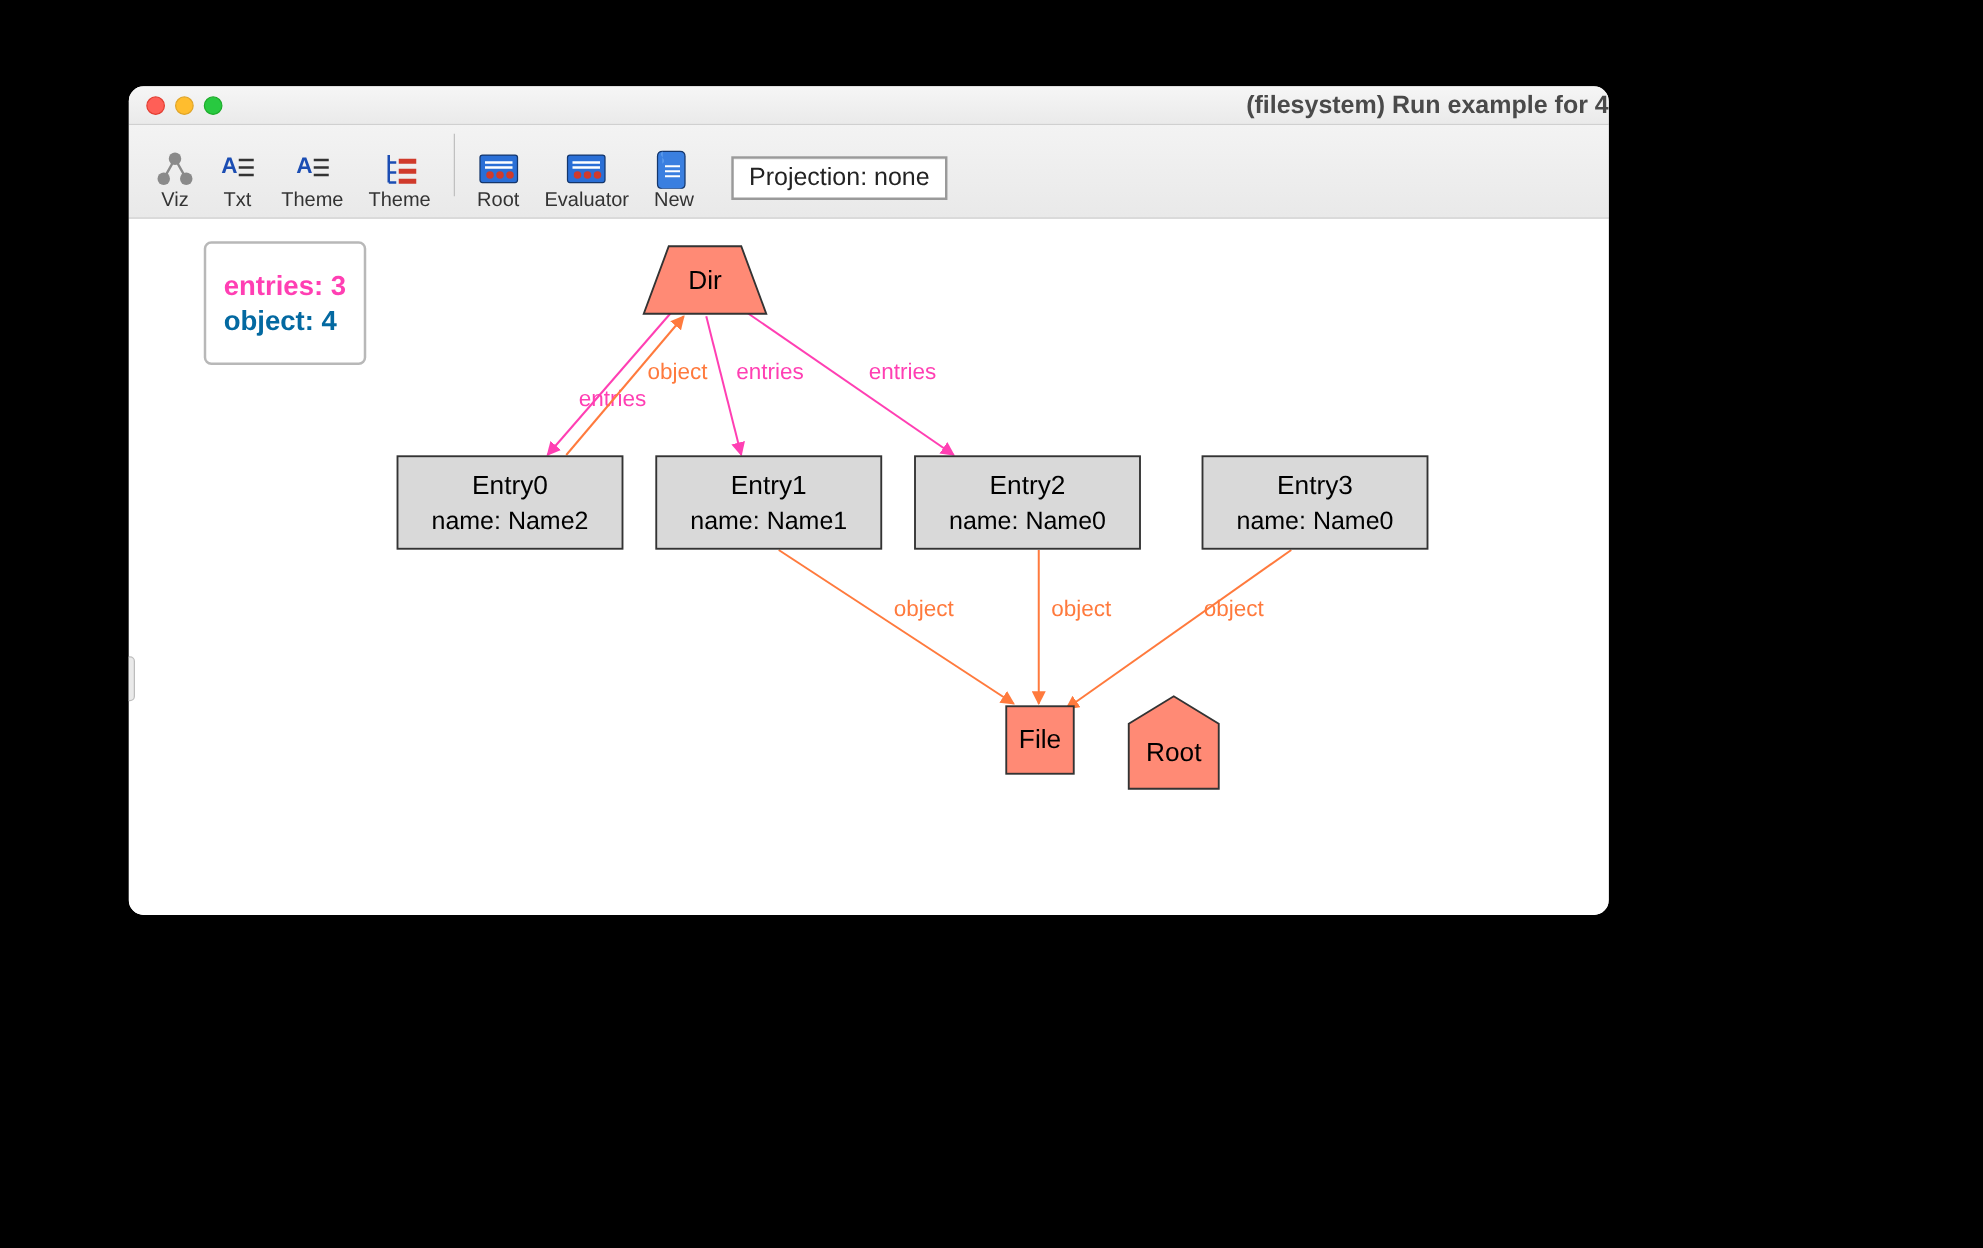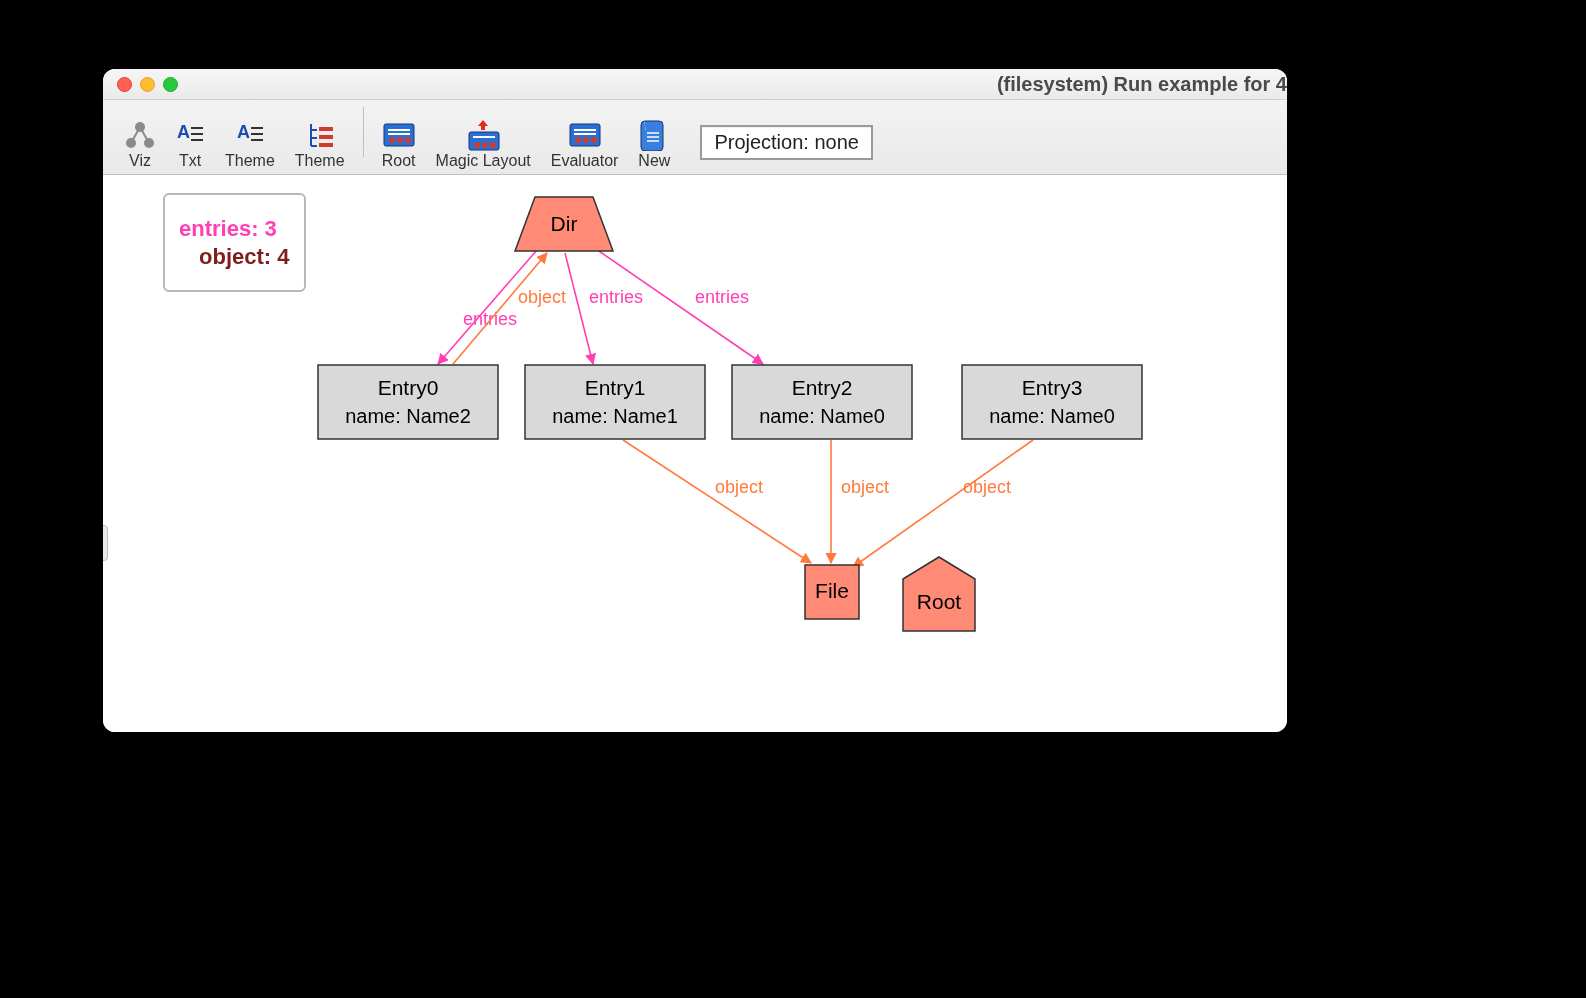--- a/index.html
+++ b/index.html
@@ -40,21 +40,21 @@
   margin-left:20px;margin-bottom:10px;
   background:#fff;border:2px solid #9a9a9a;padding:4px 12px;font-size:20px;
   box-shadow:inset 0 1px 0 rgba(0,0,0,.05);
 }
 .canvas{position:relative;width:100%;height:calc(100% - 100px);background:#fff;}
 .legend{
   position:absolute;left:60px;top:18px;border:2px solid #b8b8b8;border-radius:6px;
   padding:20px 14px;font-size:22px;font-weight:600;line-height:1.25;background:#fff;
 }
 .legend .entries{color:#ff3fb3;}
-.legend .object{color:#7f1d1d;margin-left:20px;}
+.legend .object{color:#0369a1;}
 svg.graph{position:absolute;inset:0;width:100%;height:100%;}
 .node-box{fill:#d9d9d9;stroke:#333;stroke-width:1.5;}
 .node-salmon{fill:#ff8a75;stroke:#333;stroke-width:1.5;}
 .node-text{font-size:21px;fill:#000;text-anchor:middle;}
 .node-text.sub{font-size:20px;}
 .edge-label{font-size:18px;}
 .edge-label.entries{fill:#ff3fb3;}
 .edge-label.object{fill:#ff7a3d;}
 .icon-svg{display:block;}
 .tab-handle{
@@ -150,37 +150,20 @@
               <g stroke="#fff" stroke-width="2">
                 <line x1="6" y1="10" x2="28" y2="10"></line>
                 <line x1="6" y1="14" x2="28" y2="14"></line>
               </g>
             </svg>
         </div>
         <span>Root</span>
       </div>
       <div class="tb-btn">
         <div class="ic">
-          <svg class="icon-svg" width="40" height="34">
-              <path d="M20 2 l5 6 h-3 v4 h-4 v-4 h-3 z" fill="#e52a18"></path>
-              <rect x="6" y="14" width="30" height="18" rx="2" fill="#2a6fd6" stroke="#14366b"></rect>
-              <g fill="#d03a2b">
-                <circle cx="14" cy="27" r="3"></circle>
-                <circle cx="22" cy="27" r="3"></circle>
-                <circle cx="30" cy="27" r="3"></circle>
-              </g>
-              <g stroke="#fff" stroke-width="2">
-                <line x1="10" y1="19" x2="32" y2="19"></line>
-              </g>
-            </svg>
-        </div>
-        <span>Magic Layout</span>
-      </div>
-      <div class="tb-btn">
-        <div class="ic">
           <svg class="icon-svg" width="34" height="30">
               <rect x="2" y="4" width="30" height="22" rx="2" fill="#2a6fd6" stroke="#14366b"></rect>
               <g fill="#d03a2b">
                 <circle cx="10" cy="20" r="3"></circle>
                 <circle cx="18" cy="20" r="3"></circle>
                 <circle cx="26" cy="20" r="3"></circle>
               </g>
               <g stroke="#fff" stroke-width="2">
                 <line x1="6" y1="10" x2="28" y2="10"></line>
                 <line x1="6" y1="14" x2="28" y2="14"></line>

